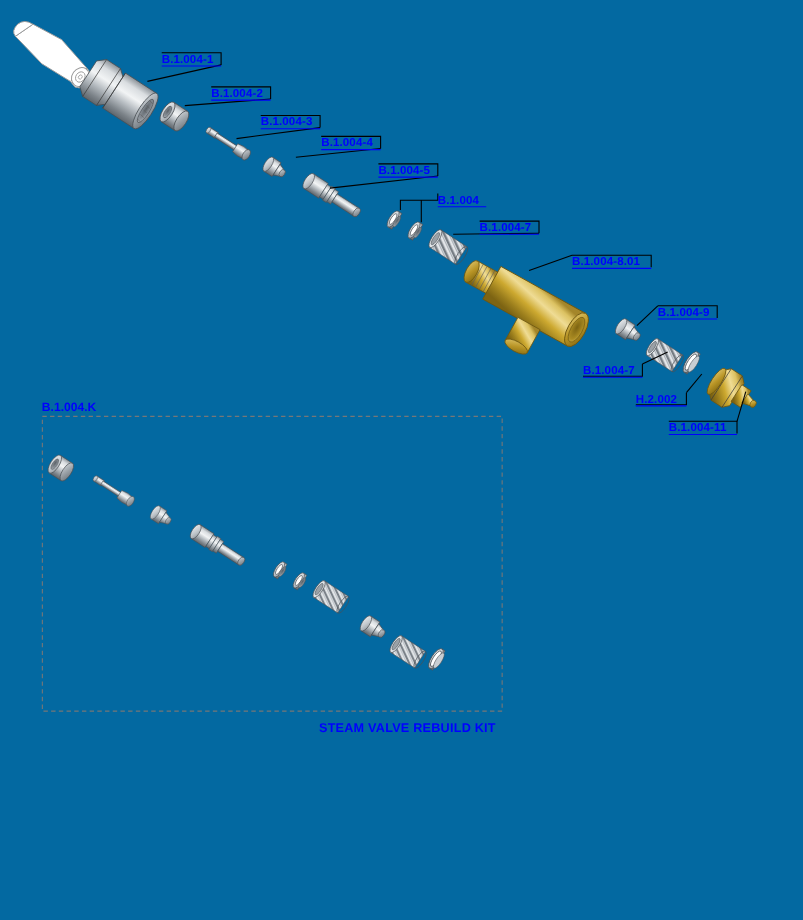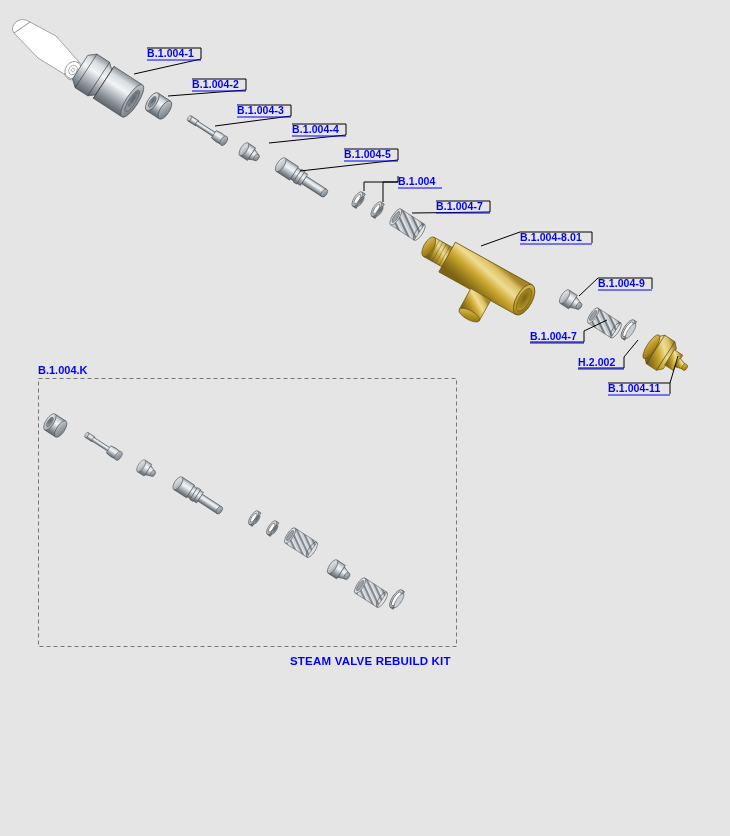--- a/index.html
+++ b/index.html
@@ -8,21 +8,21 @@
     padding: 0;
     background: #ffffff;
   }
   body {
     font-family: "Liberation Sans", sans-serif;
   }
   #page {
     position: relative;
     width: 730px;
     height: 836px;
-    background: #e5e5e5;
+    background: #0369a1;
     overflow: hidden;
     text-decoration: underline;
   }
   #artboard {
     position: absolute;
     inset: 0;
   }
   svg.diagram {
     display: block;
     width: 730px;

